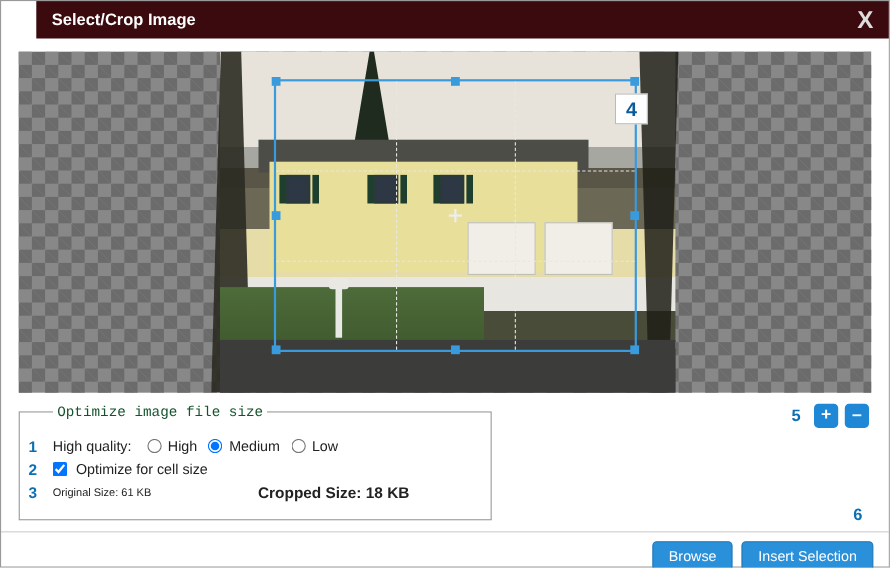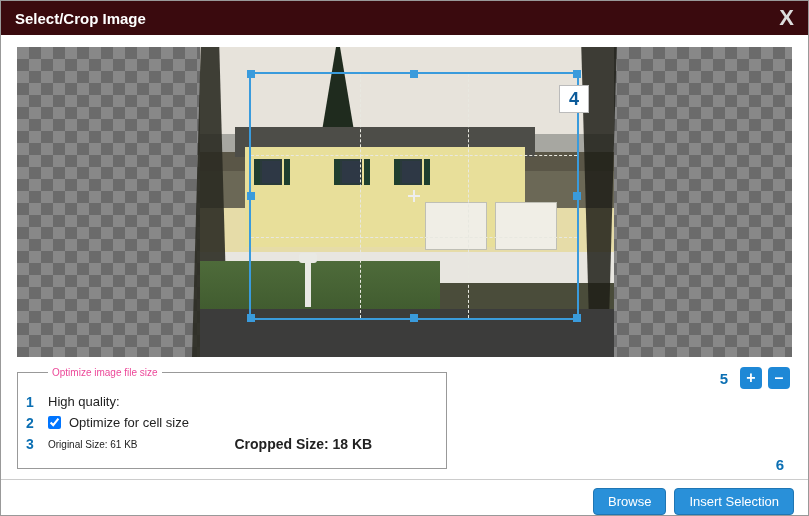--- a/index.html
+++ b/index.html
@@ -19,20 +19,21 @@
     flex-direction: column;
   }
   .titlebar {
     background: #3a0a0e;
     color: #fff;
     display: flex;
     align-items: center;
     justify-content: space-between;
     padding: 6px 14px;
     height: 36px;
+    margin-left: 32px;
   }
   .titlebar .title {
     font-weight: bold;
     font-size: 15px;
   }
   .titlebar .close {
     font-size: 22px;
     font-weight: bold;
     color: #ddd;
     cursor: pointer;
@@ -127,23 +128,24 @@
   }
   fieldset.optimize {
     border: 1px solid #999;
     padding: 10px 12px 10px 30px;
     font-size: 13px;
     color: #222;
     width: 430px;
     position: relative;
   }
   fieldset.optimize legend {
-    font-size: 10px;
-    color: #ec4899;
+    font-size: 13px;
+    color: #14532d;
     padding: 0 4px;
+    font-family: Liberation Mono, monospace;
   }
   .row { display: flex; align-items: center; margin: 6px 0; gap: 8px; }
   .row .num {
     position: absolute;
     left: 8px;
     color: #0b6fb3;
     font-weight: bold;
     font-size: 14px;
   }
   .row label { font-size: 13px; color: #222; }
@@ -259,20 +261,28 @@
       <div class="callout callout-4">4</div>
     </div>
 
     <div class="below">
       <fieldset class="optimize">
         <legend>Optimize image file size</legend>
 
         <div class="row">
           <span class="num">1</span>
           <span>High quality:</span>
+          <span class="radio-group">
+            <input type="radio" name="q" style="">
+            <label>High</label>
+            <input type="radio" name="q" checked="" style="">
+            <label>Medium</label>
+            <input type="radio" name="q" style="">
+            <label>Low</label>
+          </span>
         </div>
 
         <div class="row">
           <span class="num">2</span>
           <input type="checkbox" checked="" style="">
           <label>Optimize for cell size</label>
         </div>
 
         <div class="row sizes">
           <span class="num">3</span>

